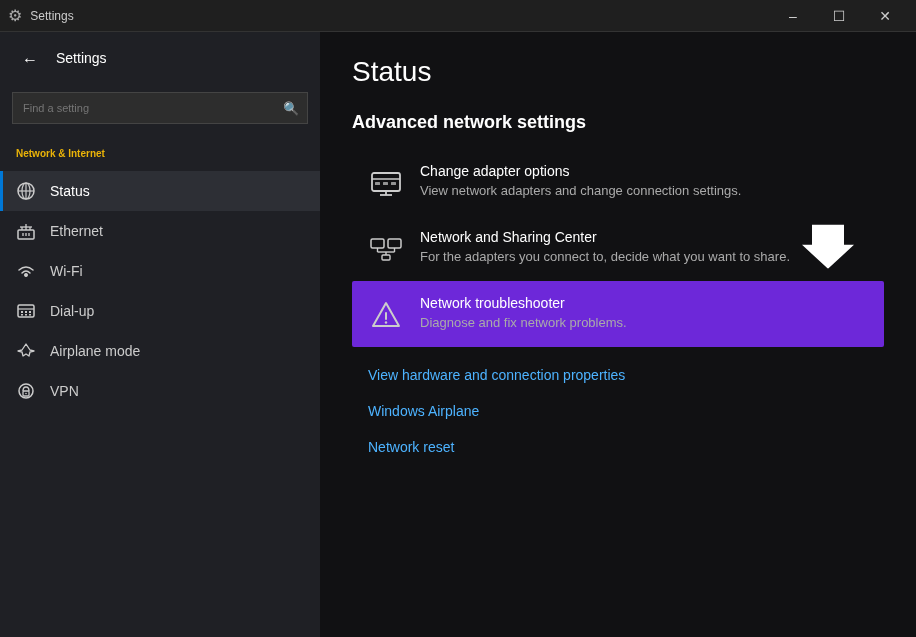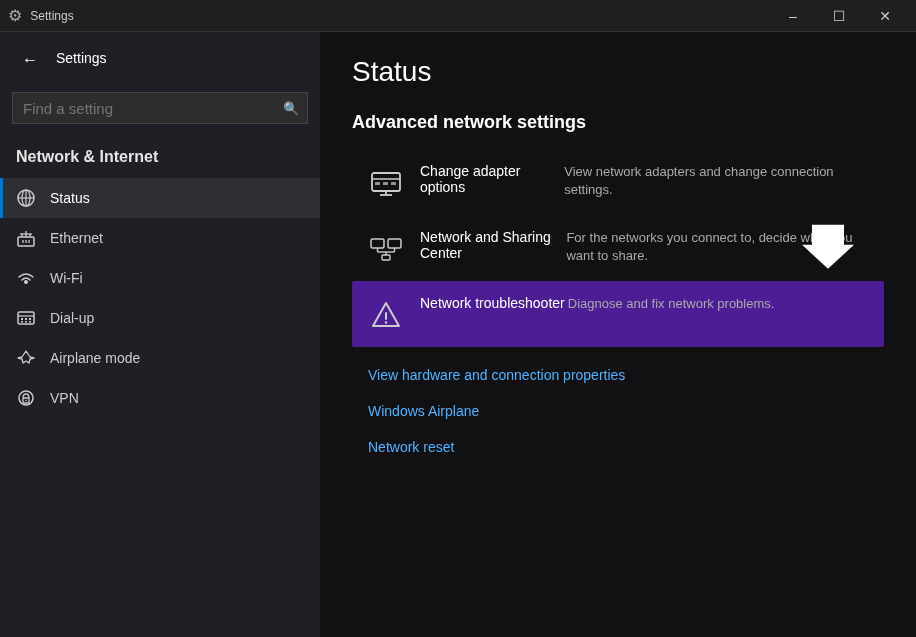--- a/index.html
+++ b/index.html
@@ -103,38 +103,38 @@
       margin: 8px 12px 16px;
       position: relative;
     }
 
     .search-input {
       width: 100%;
       background: #2d2d2d;
       border: 1px solid #444;
       color: #ccc;
       padding: 6px 32px 6px 10px;
-      font-size: 15px;
+      font-size: 11px;
       outline: none;
       height: 32px;
     }
 
     .search-icon-wrap {
       position: absolute;
       right: 8px;
       top: 50%;
       transform: translateY(-50%);
       color: #ccc;
       font-size: 13px;
     }
 
     .section-label {
-      font-size: 16px;
+      font-size: 10px;
       font-weight: 600;
-      color: #e5e5e5;
+      color: #eab308;
       padding: 8px 16px 8px;
       margin-bottom: 4px;
     }
 
     .nav-item {
       display: flex;
       align-items: center;
       padding: 10px 16px;
       gap: 14px;
       cursor: pointer;
@@ -193,36 +193,36 @@
     .settings-item {
       display: flex;
       align-items: flex-start;
       padding: 14px 16px;
       gap: 16px;
       cursor: pointer;
       border-radius: 2px;
     }
 
     .settings-item.highlighted {
-      background: #4c1d95;
+      background: #6d28d9;
     }
 
     .settings-item-icon {
       width: 36px;
       height: 36px;
       display: flex;
       align-items: center;
       justify-content: center;
       flex-shrink: 0;
       margin-top: 2px;
     }
 
     .settings-item-text {
       display: flex;
-      flex-direction: row;
+      flex-direction: column;
       gap: 3px;
     }
 
     .settings-item-title {
       font-size: 14px;
       color: #fff;
       font-weight: 400;
     }
 
     .settings-item-desc {
@@ -396,21 +396,21 @@
             <rect x="18" y="4" width="13" height="9" rx="1.5" stroke="#ccc" stroke-width="1.5" fill="none"></rect>
             <line x1="7.5" y1="13" x2="7.5" y2="17" stroke="#ccc" stroke-width="1.4"></line>
             <line x1="24.5" y1="13" x2="24.5" y2="17" stroke="#ccc" stroke-width="1.4"></line>
             <line x1="7.5" y1="17" x2="24.5" y2="17" stroke="#ccc" stroke-width="1.4"></line>
             <line x1="16" y1="17" x2="16" y2="20" stroke="#ccc" stroke-width="1.4"></line>
             <rect x="12" y="20" width="8" height="5" rx="1" stroke="#ccc" stroke-width="1.4" fill="none"></rect>
           </svg>
         </div>
         <div class="settings-item-text">
           <span class="settings-item-title">Network and Sharing Center</span>
-          <span class="settings-item-desc">For the networks you connect to, decide what you want to share.</span>
+          <span class="settings-item-desc">For the adapters you connect to, decide what you want to share.</span>
         </div>
       </div>
 
       <div class="arrow-overlay" style="position:absolute; right:30px; top:50%; transform:translateY(-60%);">
         <svg width="52" height="52" viewBox="0 0 52 52" fill="none">
           <polygon points="10,8 42,8 42,28 52,28 26,52 0,28 10,28" fill="white"></polygon>
         </svg>
       </div>
     </div>
 

